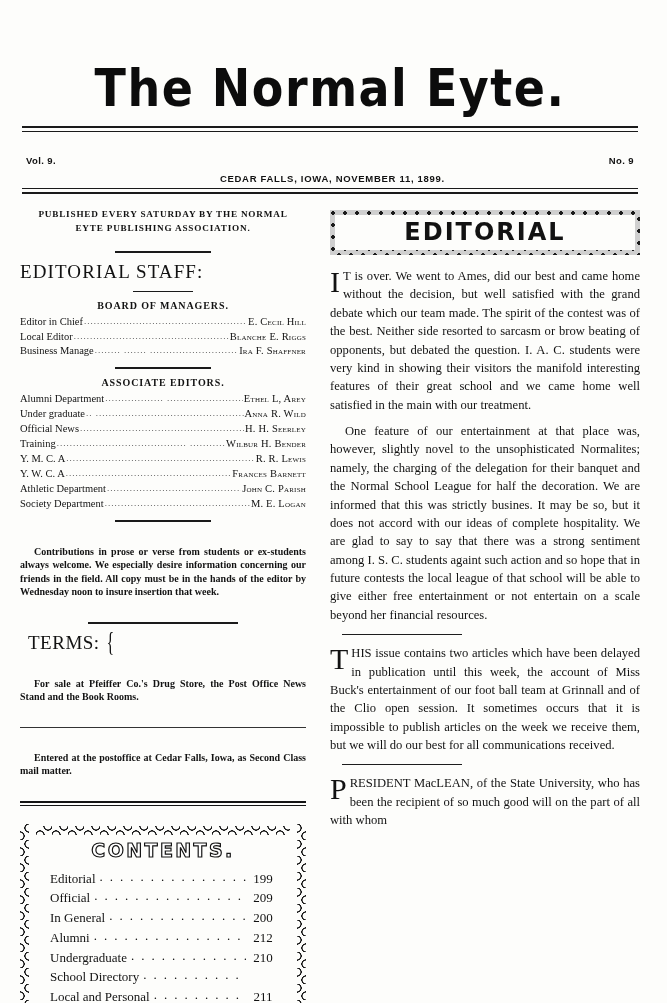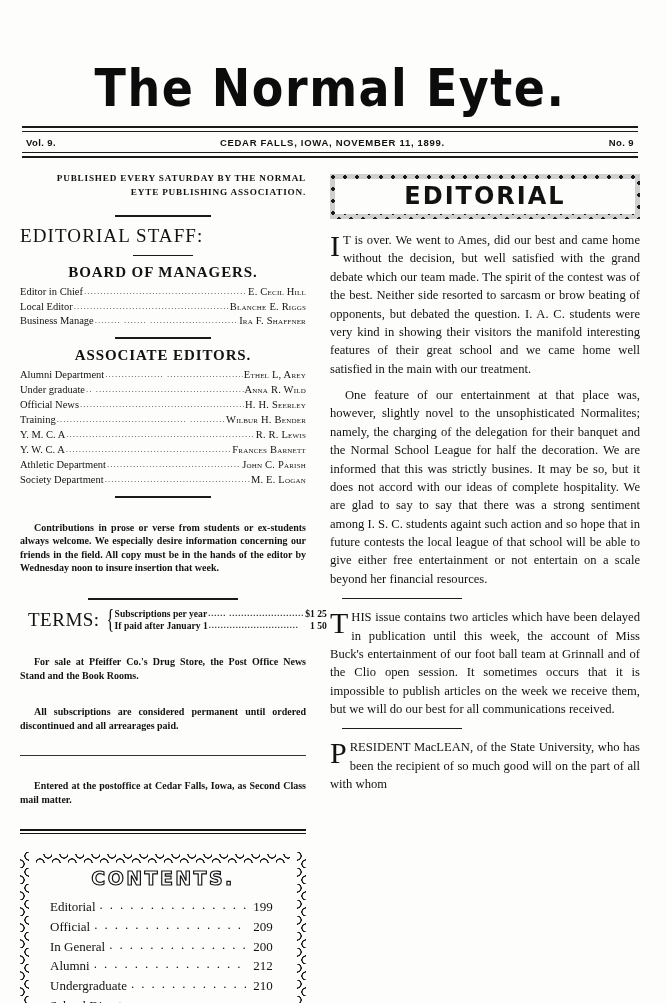--- a/index.html
+++ b/index.html
@@ -39,21 +39,21 @@
     align-items:center;
     justify-content:space-between;
     margin:0 24px;
     padding:5px 2px 4px 2px;
     font-family:"Liberation Sans", sans-serif;
     font-size:9.5px;
     font-weight:700;
     letter-spacing:0.4px;
   }
   .volline .vol{flex:0 0 auto;}
-  .volline .place{flex:1 1 auto;text-align:center;letter-spacing:0.7px;}
+  .volline .place{flex:1 1 auto;text-align:center;letter-spacing:0.7px;margin-top:36px;}
   .volline .no{flex:0 0 auto;}
   .rule-double2{
     margin:0 22px 0 22px;
     border-top:1px solid #1a1a1a;
     border-bottom:2px solid #1a1a1a;
     height:3px;
   }
 
   
   .cols{display:flex;margin:14px 20px 0 20px;}
@@ -65,21 +65,21 @@
     text-align:center;
     font-family:"Liberation Serif", serif;
     font-style:italic;
     font-weight:700;
     font-size:25px;
     letter-spacing:0.6px;
     line-height:1.05;
     margin:2px 0 8px 0;
   }
   .flag-sub{
-    text-align:right;
+    text-align:center;
     font-family:"Liberation Serif", serif;
     font-weight:700;
     font-size:9.2px;
     letter-spacing:0.8px;
     line-height:1.5;
     margin-bottom:15px;
   }
   .shortrule{
     width:96px;height:0;margin:8px auto;
     border-top:2px solid #1a1a1a;
@@ -87,21 +87,21 @@
   .shortrule.wide{width:150px;}
   .shortrule.thin{width:60px;border-top:1px solid #1a1a1a;}
   .staff-head{
     text-align:left;
     font-size:19px;
     letter-spacing:1.1px;
     margin:6px 0 2px 0;
   }
   .subhead{
     text-align:center;
-    font-size:15px;
+    font-size:10px;
     font-weight:700;
     letter-spacing:0.9px;
     margin:4px 0 4px 0;
   }
 
   .staff-row{
     display:flex;
     align-items:baseline;
     font-size:10.5px;
     line-height:1.42;
@@ -358,36 +358,23 @@
 
       <div class="shortrule"></div>
 
       <div class="notice">Contributions in prose or verse from students or ex-students always welcome. We especially desire information concerning our friends in the field. All copy must be in the hands of the editor by Wednesday noon to insure insertion that week.</div>
 
       <div class="shortrule wide"></div>
 
       <div class="terms">
         <div class="terms-label">TERMS:</div>
         <div class="brace">{</div>
-        <div class="terms-lines">
-          <div class="terms-line">
-            <span class="terms-text">Subscriptions per year</span>
-            <span class="terms-dots">...... .........................</span>
-            <span class="terms-price">$1 25</span>
-          </div>
-          <div class="terms-line">
-            <span class="terms-text">If paid after January 1</span>
-            <span class="terms-dots">..............................</span>
-            <span class="terms-price">1 50</span>
-          </div>
-        </div>
       </div>
 
       <div class="notice">For sale at Pfeiffer Co.'s Drug Store, the Post Office News Stand and the Book Rooms.</div>
-      <div class="notice">All subscriptions are considered permanent until ordered discontinued and all arrearages paid.</div>
 
       <div class="rule-hair"></div>
 
       <div class="notice">Entered at the postoffice at Cedar Falls, Iowa, as Second Class mail matter.</div>
 
       <div class="rule-heavy"></div>
 
       <div class="contents-box">
         <div class="wavy-top"></div>
         <div class="wavy-left"></div>

